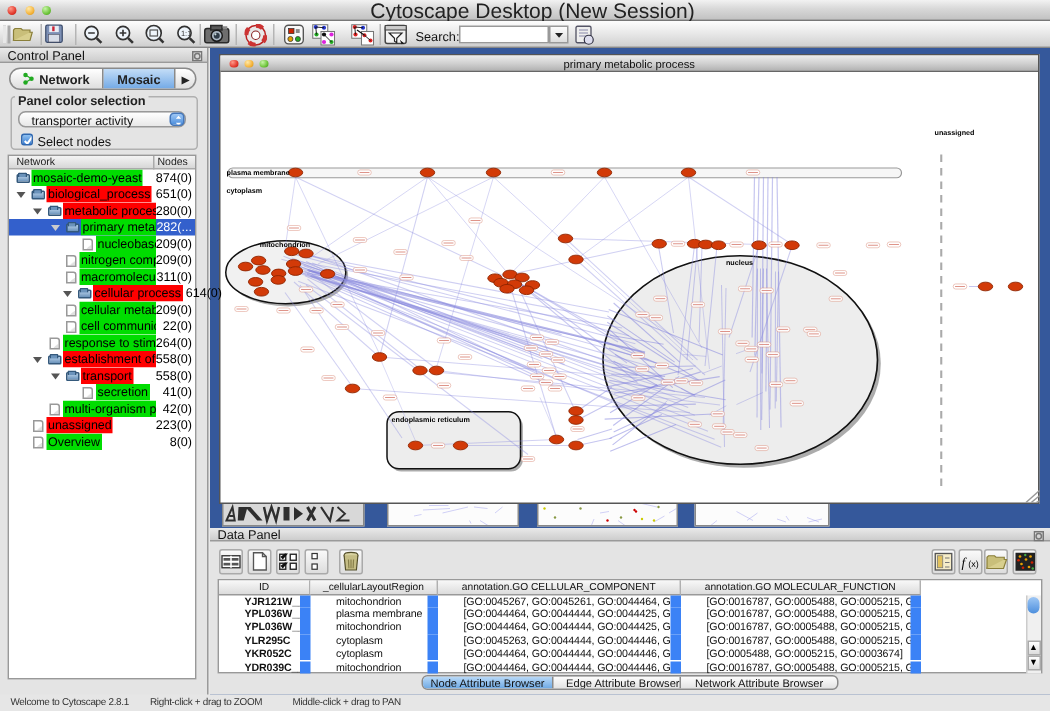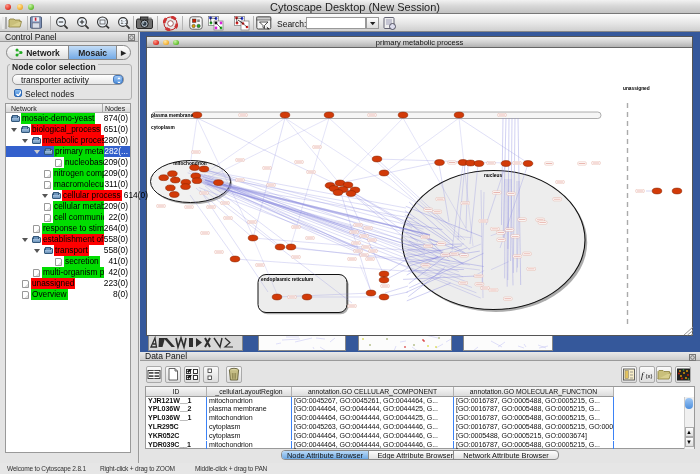--- a/index.html
+++ b/index.html
@@ -1,18 +1,18 @@
 <!DOCTYPE html>
 <html><head><meta charset="utf-8"><style>
 *{margin:0;padding:0;box-sizing:border-box}
 svg{display:block}
 html,body{width:700px;height:474px;overflow:hidden;font-family:"Liberation Sans",sans-serif;background:#e8e8e8}
 .abs{position:absolute}
 #titlebar{left:0;top:0;width:700px;height:14px;background:linear-gradient(#f2f2f2,#d8d8d8 45%,#c2c2c2);border-bottom:1px solid #777}
-#titlebar .t{width:100%;text-align:center;font-size:11px;color:#222;line-height:14px;text-indent:10px}
+#titlebar .t{width:100%;text-align:center;font-size:14px;color:#222;line-height:14px;text-indent:10px}
 .ball{width:6px;height:6px;border-radius:50%;top:4px}
 #toolbar{left:0;top:14px;width:700px;height:18px;background:linear-gradient(#fdfdfd,#e3e3e3 60%,#cfcfcf);border-bottom:1px solid #888}
 .tsep{top:2px;width:1px;height:14px;background:#b5b5b5}
 #cpanel{left:0;top:32px;width:139px;height:442px;background:#e4e4e4;border-right:1px solid #9a9a9a}
 .ptitle{background:linear-gradient(#e9e9e9,#cdcdcd);border-bottom:1px solid #9a9a9a;font-size:8.5px;color:#111;padding-left:5px}
 #mdi{left:140px;top:32px;width:560px;height:442px;background:#35589b}
 #statusbar{left:0;top:463px;width:700px;height:11px;background:#e6e6e6;font-size:6.6px;letter-spacing:-0.2px;color:#333}
 #statusbar span{position:absolute;top:2px;white-space:nowrap}
 .win{position:absolute;background:#fff;border:1px solid #555}
 .wtitle{height:11px;background:linear-gradient(#ededed,#cfcfcf 55%,#b2b2b2);border-bottom:1px solid #666;text-align:center;font-size:7.5px;color:#111;line-height:11px}
@@ -34,21 +34,21 @@
 .grn{background:#00dd00}.red{background:#ff0000}
 .arr{position:absolute;top:3.5px;width:0;height:0;border-left:3.2px solid transparent;border-right:3.2px solid transparent;border-top:4.2px solid #555}
 .fold{position:absolute;top:2.5px;width:9px;height:6.5px;background:linear-gradient(#a8c4e0 20%,#6b93bb);border:0.6px solid #34597c;border-radius:1px}
 .fold:before{content:"";position:absolute;left:0;top:-1.5px;width:4px;height:1.5px;background:#6b93bb;border:0.6px solid #34597c;border-bottom:none;border-radius:1px 1px 0 0}
 .file{position:absolute;top:1.5px;width:7px;height:8.5px;background:linear-gradient(135deg,#fff 70%,#e0e0e0 71%);border:0.6px solid #999;border-radius:0 2px 0 0}
 
 #dpanel{left:140px;top:352px;width:560px;height:111px;background:#e4e4e4}
 #dtable{left:5px;top:34px;width:550px;height:62.5px;background:#fff;border:1px solid #999}
 .dhdr{position:absolute;top:0;height:9.5px;background:linear-gradient(#f8f8f8,#dcdcdc);border-right:1px solid #b0b0b0;border-bottom:1px solid #999;font-size:6.8px;color:#111;text-align:center;line-height:9.5px;overflow:hidden}
 .drow{position:absolute;height:8.8px;font-size:7.1px;letter-spacing:-0.08px;color:#111;line-height:8.8px;white-space:nowrap}
-.dcell{position:absolute;overflow:hidden;padding-left:2px;border-right:1px solid #3b82f6;height:8.8px}
+.dcell{position:absolute;overflow:hidden;padding-left:17px;border-right:7px solid #3b82f6;height:8.8px}
 #dtabs{left:0;top:449.5px;width:700px;height:12px;color:#111;font-size:7.4px}
 .ticon{position:absolute;top:14px;width:16px;height:17px;border:1px solid #aaa;border-radius:2px;background:linear-gradient(#fafafa,#ddd)}
 </style></head><body>
 
 <div id="titlebar" class="abs">
     <div class="t">Cytoscape Desktop (New Session)</div>
 <div class="ball abs" style="left:5px;background:radial-gradient(circle at 35% 30%,#ff9a8a,#e33a2e 60%,#b01c10)"></div>
 <div class="ball abs" style="left:16.5px;background:radial-gradient(circle at 35% 30%,#ffe9a8,#f5b43c 60%,#cf8f12)"></div>
 <div class="ball abs" style="left:27.5px;background:radial-gradient(circle at 35% 30%,#c8f5a8,#6fc53c 60%,#3f9212)"></div>
 </div>
@@ -598,21 +598,21 @@
           <circle cx="2" cy="2" r="1.5" fill="#2a2"></circle>
           <circle cx="6" cy="4.5" r="1.5" fill="#2a2"></circle>
           <circle cx="2" cy="7" r="1.5" fill="#2a2"></circle>
           <line x1="2" y1="2" x2="6" y2="4.5" stroke="#2a2" stroke-width="0.7"></line>
           <line x1="2" y1="7" x2="6" y2="4.5" stroke="#2a2" stroke-width="0.7"></line>
         </svg>Network</div>
     <div class="seg" style="width:50px;background:linear-gradient(#c3ddf7,#74aae6);border-left:1px solid #8a8a8a;border-right:1px solid #8a8a8a">Mosaic</div>
     <div class="seg" style="width:13px;font-size:6.5px">▶</div>
   </div>
   <div id="groupbox" class="abs"></div>
-    <div id="gblabel" class="abs">Node color selection</div>
+    <div id="gblabel" class="abs">Panel color selection</div>
   <div id="combo" class="abs">transporter activity</div>
   <div id="combobtn" class="abs">
       <svg width="10" height="9">
         <path d="M5 1.2 L6.8 3.2 H3.2 Z" fill="#fff"></path>
         <path d="M5 7.8 L6.8 5.8 H3.2 Z" fill="#fff"></path>
       </svg>
     </div>
   <div id="checkbox" class="abs">
       <svg width="8" height="8">
         <path d="M1.5 4 L3.2 5.8 L6.5 1.2" stroke="#fff" stroke-width="1.4" fill="none"></path>

